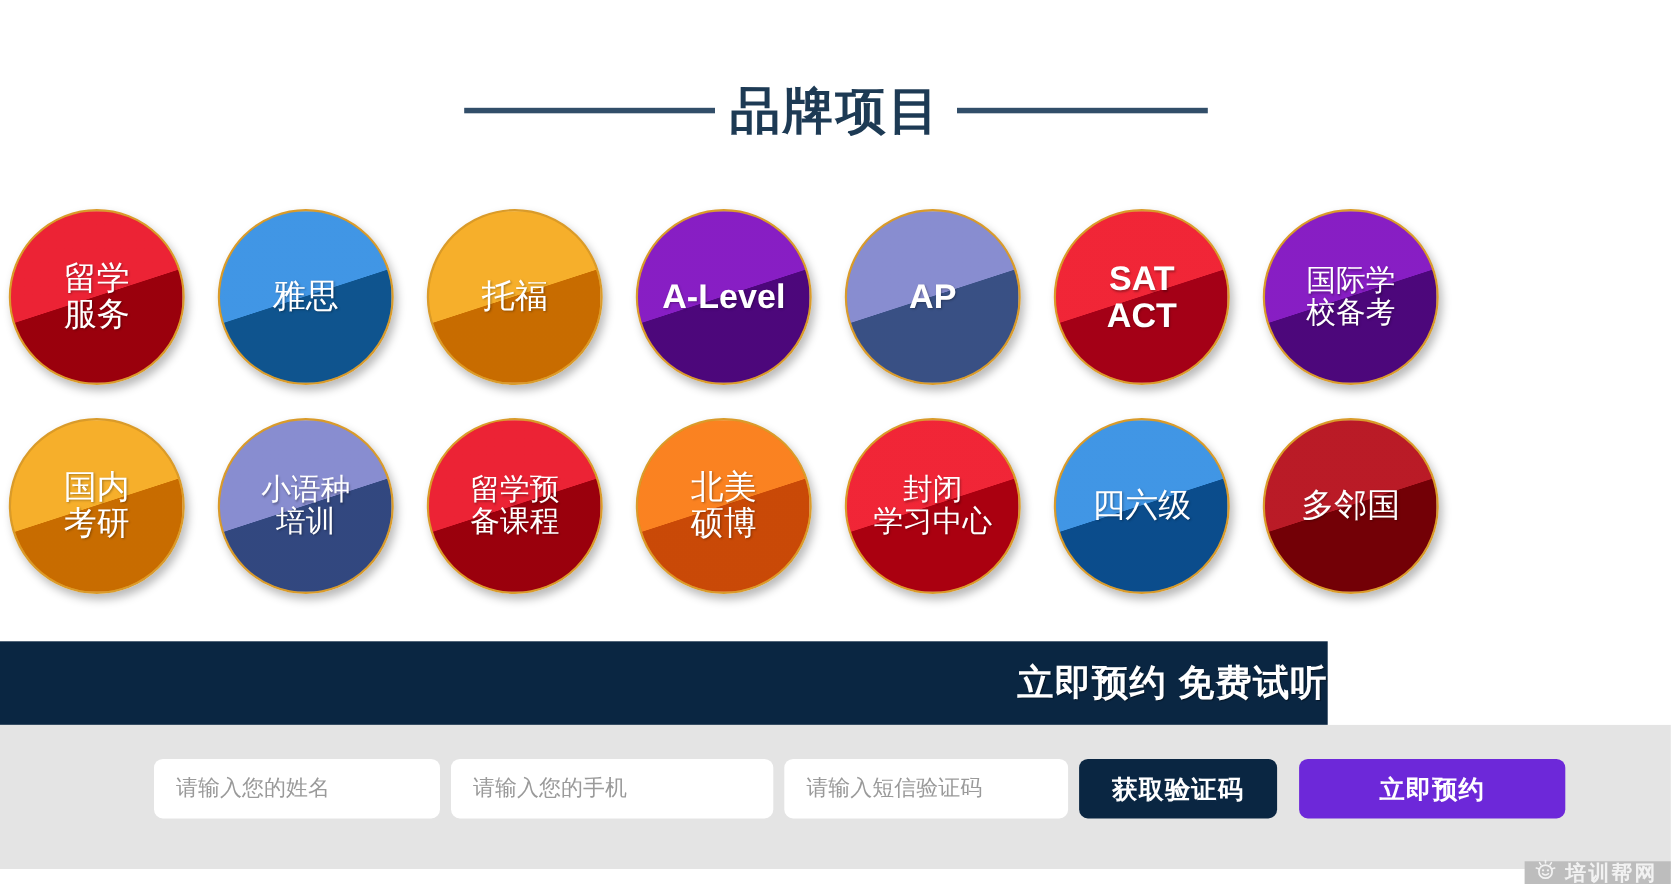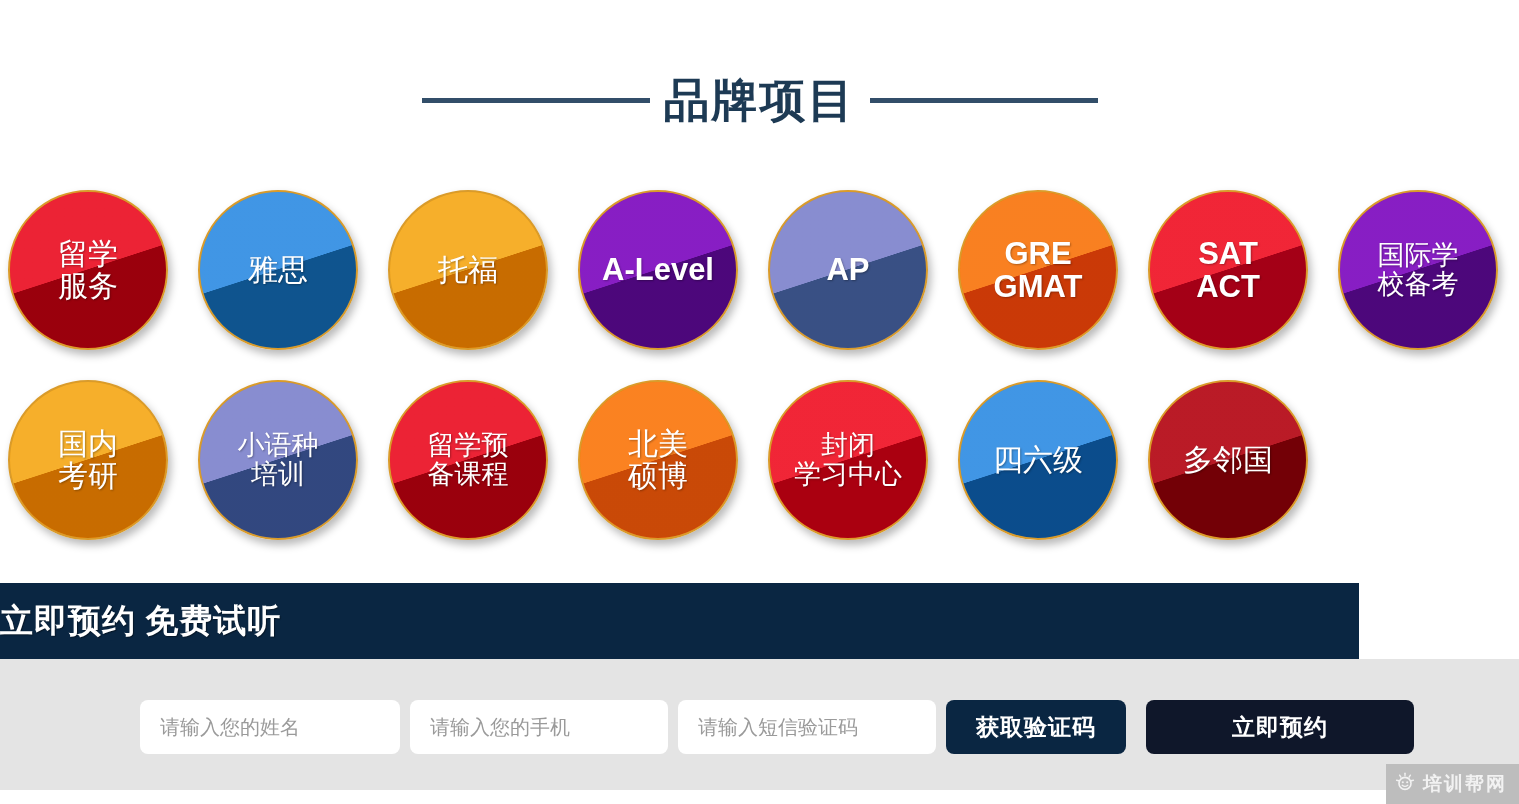--- a/index.html
+++ b/index.html
@@ -106,27 +106,26 @@
   }
   .lbl-cn   { font-size: 30px; font-weight: normal; }
   .lbl-cn-s { font-size: 27px; font-weight: normal; }
   .lbl-en   { font-size: 31px; font-weight: bold; letter-spacing: 0px; }
 
   
   .cta-bar {
     position: absolute;
     top: 583px;
     left: 0;
-    width: 1359px;
+    width: 1207px;
     height: 76px;
     background: #0a2642;
     display: flex;
     align-items: center;
-    justify-content: flex-start;
-    font-family: Liberation Serif, serif;
+    justify-content: flex-end;
   }
   .cta-title {
     color: #ffffff;
     font-size: 33px;
     font-weight: bold;
     letter-spacing: 1px;
     white-space: nowrap;
     text-shadow: 1px 1px 1px rgba(0,0,0,0.4);
   }
 
@@ -134,63 +133,63 @@
   .form-strip {
     position: absolute;
     top: 659px;
     left: 0;
     width: 1519px;
     height: 131px;
     background: #e4e4e4;
   }
   .form-inner {
     position: absolute;
-    top: 41px;
+    top: 31px;
     left: 140px;
     display: flex;
     align-items: center;
     gap: 10px;
   }
   .fld {
     height: 54px;
     border: none;
     border-radius: 8px;
     background: #ffffff;
     font-family: "Liberation Sans", "DejaVu Sans", sans-serif;
     font-size: 20px;
     color: #333;
     padding: 0 20px;
     box-sizing: border-box;
     outline: none;
   }
   .fld::placeholder { color: #9a9a9a; }
   .fld-name { width: 260px; }
-  .fld-phone { width: 258px; }
+  .fld-phone { width: 293px; }
   .fld-code { width: 258px; }
   .btn {
     height: 54px;
     border: none;
     border-radius: 8px;
     color: #ffffff;
     font-family: "Liberation Sans", "DejaVu Sans", sans-serif;
     font-size: 23px;
     font-weight: bold;
     cursor: pointer;
     letter-spacing: 1px;
     white-space: nowrap;
   }
   .btn-code   { width: 180px; background: #0a2642; }
-  .btn-submit { width: 268px; background: #0f172a; margin-left: 10px; }
+  .btn-submit { width: 242px; background: #6d28d9; margin-left: 10px; }
 
   
   .watermark {
     position: absolute;
     right: 0;
     bottom: 0;
-    height: 40px;
+    height: 21px;
     padding: 0 12px 0 9px;
     background: #bdbdbd;
     display: flex;
     align-items: center;
     gap: 8px;
   }
   .wm-text {
     color: #f2f2f2;
     font-size: 19px;
     font-weight: bold;
@@ -227,26 +226,20 @@
         </div>
       </div>
       <div class="cell">
         <div class="bubble" style="background: linear-gradient(162deg, rgb(122, 5, 189) 0%, rgb(122, 5, 189) 49.5%, rgb(92, 8, 148) 49.8%, rgb(92, 8, 148) 100%);">
           <div class="bubble-label lbl-en">A-Level</div>
         </div>
       </div>
       <div class="cell">
         <div class="bubble" style="background: linear-gradient(162deg, rgb(123, 128, 203) 0%, rgb(123, 128, 203) 49.5%, rgb(68, 96, 159) 49.8%, rgb(68, 96, 159) 100%);">
           <div class="bubble-label lbl-en">AP</div>
-        </div>
-      </div>
-      <div class="cell">
-        <div class="bubble" style="background: linear-gradient(162deg, rgb(248, 114, 8) 0%, rgb(248, 114, 8) 49.5%, rgb(243, 69, 8) 49.8%, rgb(243, 69, 8) 100%);">
-          <div class="bubble-label lbl-en">GRE
-GMAT</div>
         </div>
       </div>
       <div class="cell">
         <div class="bubble" style="background: linear-gradient(162deg, rgb(239, 13, 32) 0%, rgb(239, 13, 32) 49.5%, rgb(197, 0, 27) 49.8%, rgb(197, 0, 27) 100%);">
           <div class="bubble-label lbl-en">SAT
 ACT</div>
         </div>
       </div>
       <div class="cell">
         <div class="bubble" style="background: linear-gradient(162deg, rgb(122, 5, 189) 0%, rgb(122, 5, 189) 49.5%, rgb(92, 8, 148) 49.8%, rgb(92, 8, 148) 100%);">

